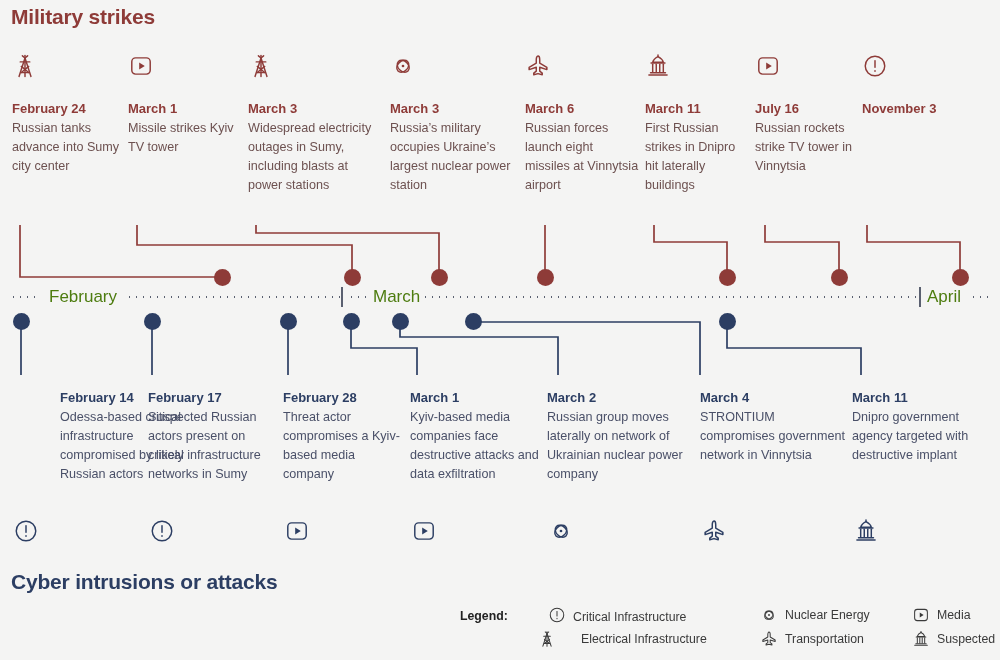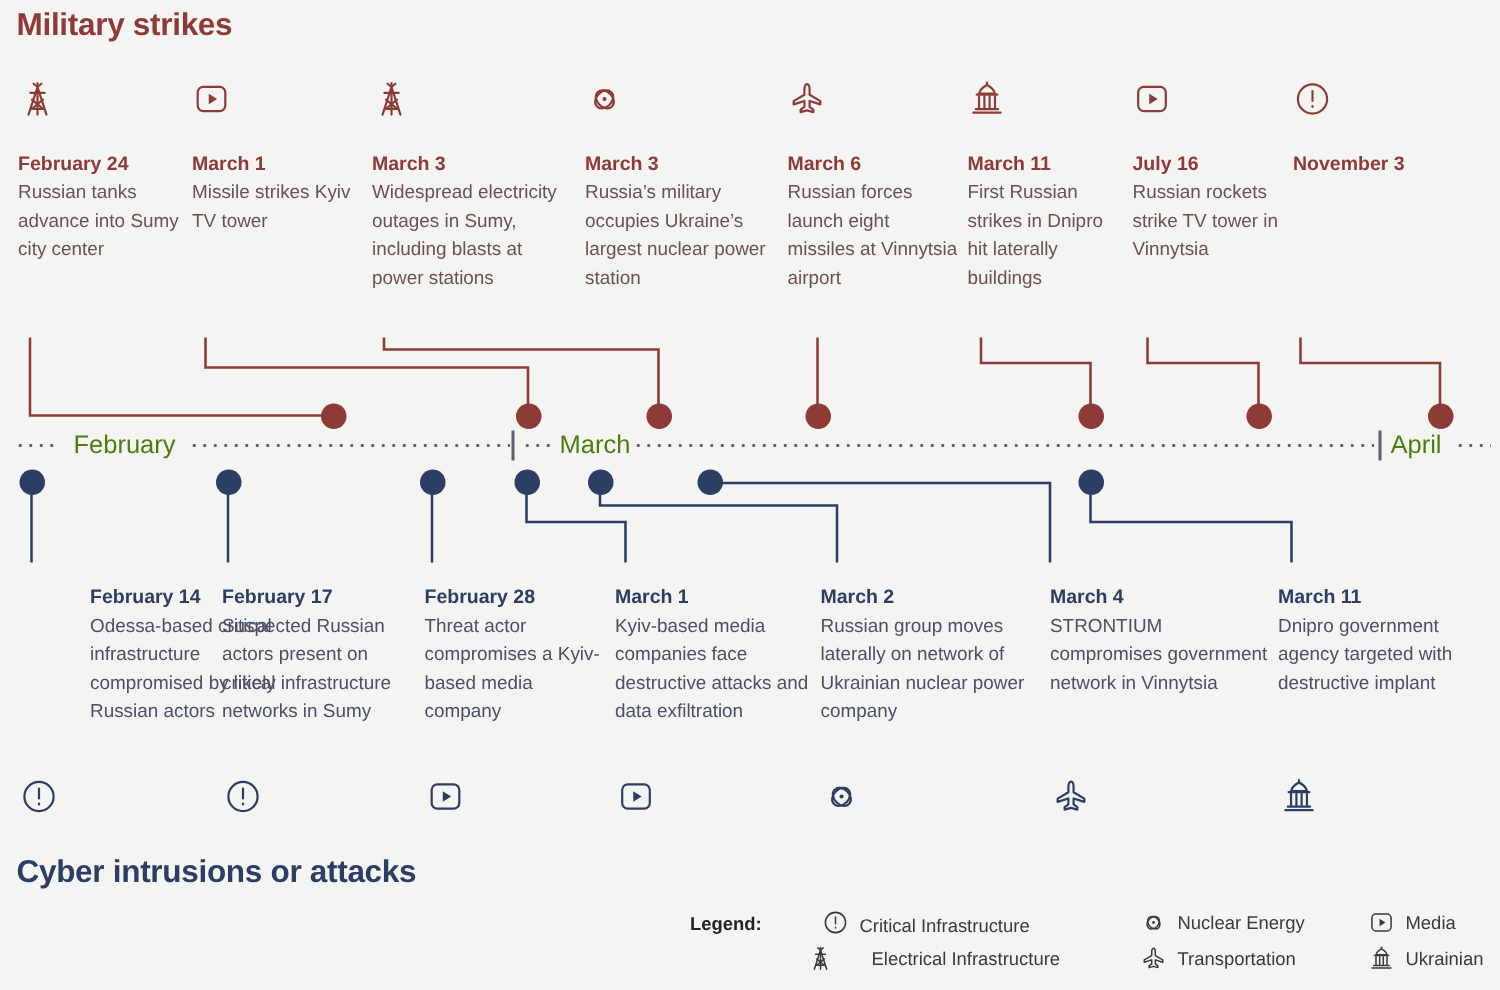--- a/index.html
+++ b/index.html
@@ -375,16 +375,16 @@
             <path d="M12 3.4c2.6 1.3 4.4 3.4 4.9 5.2H7.1C7.6 6.8 9.4 4.7 12 3.4z"></path>
             <path d="M5.6 9.3h12.8"></path>
             <path d="M7.1 10.4v7"></path>
             <path d="M10.4 10.4v7"></path>
             <path d="M13.6 10.4v7"></path>
             <path d="M16.9 10.4v7"></path>
             <path d="M5.1 18.2h13.8"></path>
             <path d="M3.6 20.4h16.8"></path>
           </svg>
         </span>
-        <span>Ukrainian</span>
+        <span>Suspected</span>
       </div>
     </div>
 </div>
 
 </body></html>

